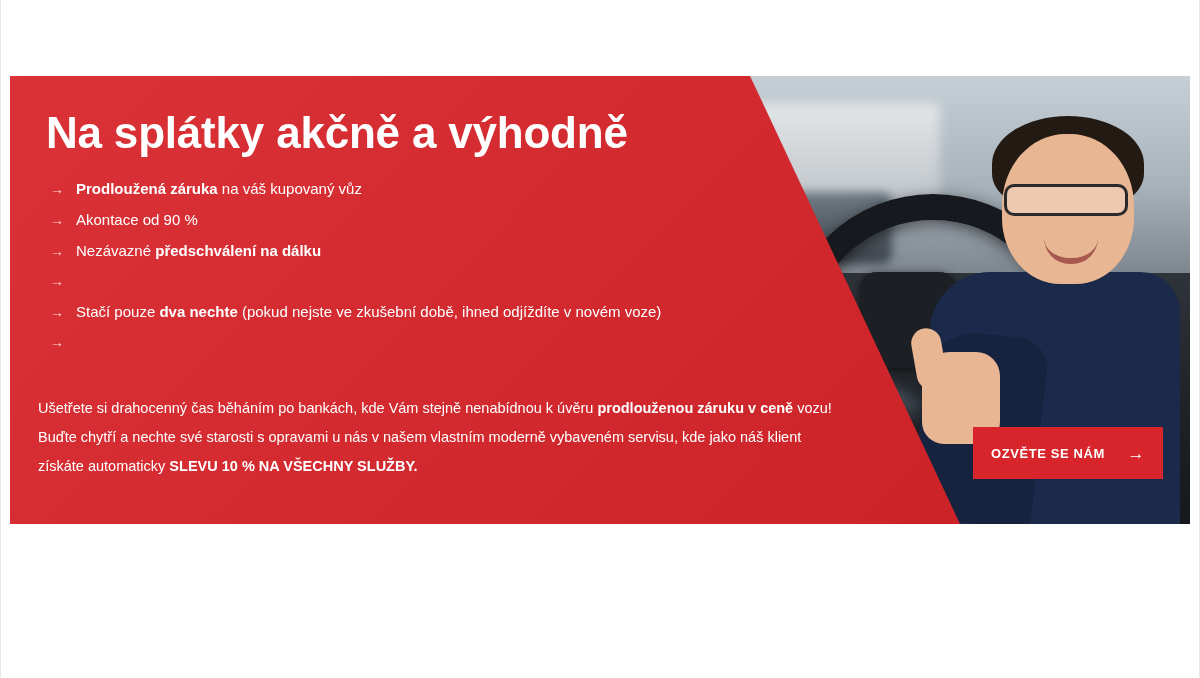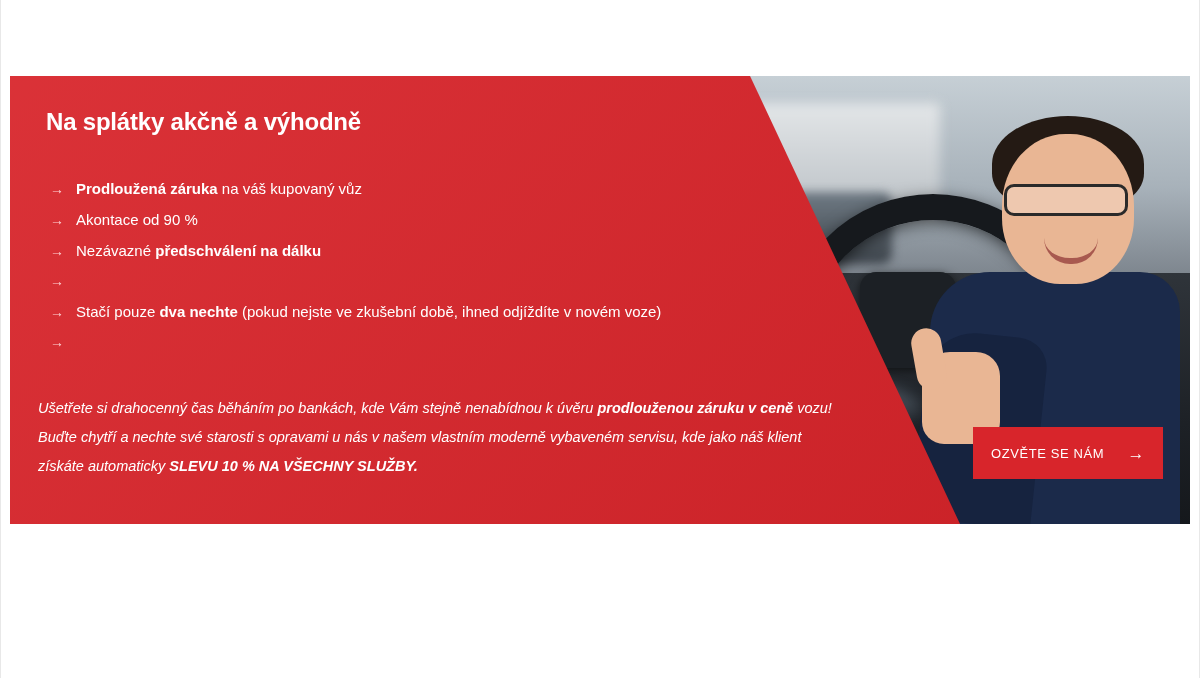--- a/index.html
+++ b/index.html
@@ -227,21 +227,21 @@
     left: 0;
     top: 0;
     width: 900px;
     height: 448px;
     color: #ffffff;
   }
   .headline {
     position: absolute;
     left: 36px;
     top: 32px;
-    font-size: 24px;
+    font-size: 44px;
     font-weight: bold;
     letter-spacing: -0.2px;
     color: #ffffff;
   }
   .bullets {
     position: absolute;
     left: 40px;
     top: 104px;
     width: 790px;
   }
@@ -261,39 +261,38 @@
   }
   .bullet .text b { font-weight: bold; margin-top: 24px; }
   .paragraph {
     position: absolute;
     left: 28px;
     top: 318px;
     width: 800px;
     font-size: 14.5px;
     line-height: 2.0;
     color: #ffffff;
-    font-style: italic;
   }
   .paragraph b { font-weight: bold; }
 
   .cta {
     position: absolute;
     left: 963px;
     top: 351px;
     width: 190px;
     height: 52px;
     background: #d8252b;
     color: #ffffff;
     display: flex;
     align-items: center;
     justify-content: space-between;
     padding: 0 18px;
     box-sizing: border-box;
     font-size: 13px;
-    font-weight: normal;
+    font-weight: bold;
     letter-spacing: 0.6px;
     cursor: pointer;
   }
   .cta .cta-arrow {
     font-size: 17px;
     line-height: 1;
   }
 </style>
 </head>
 <body>

